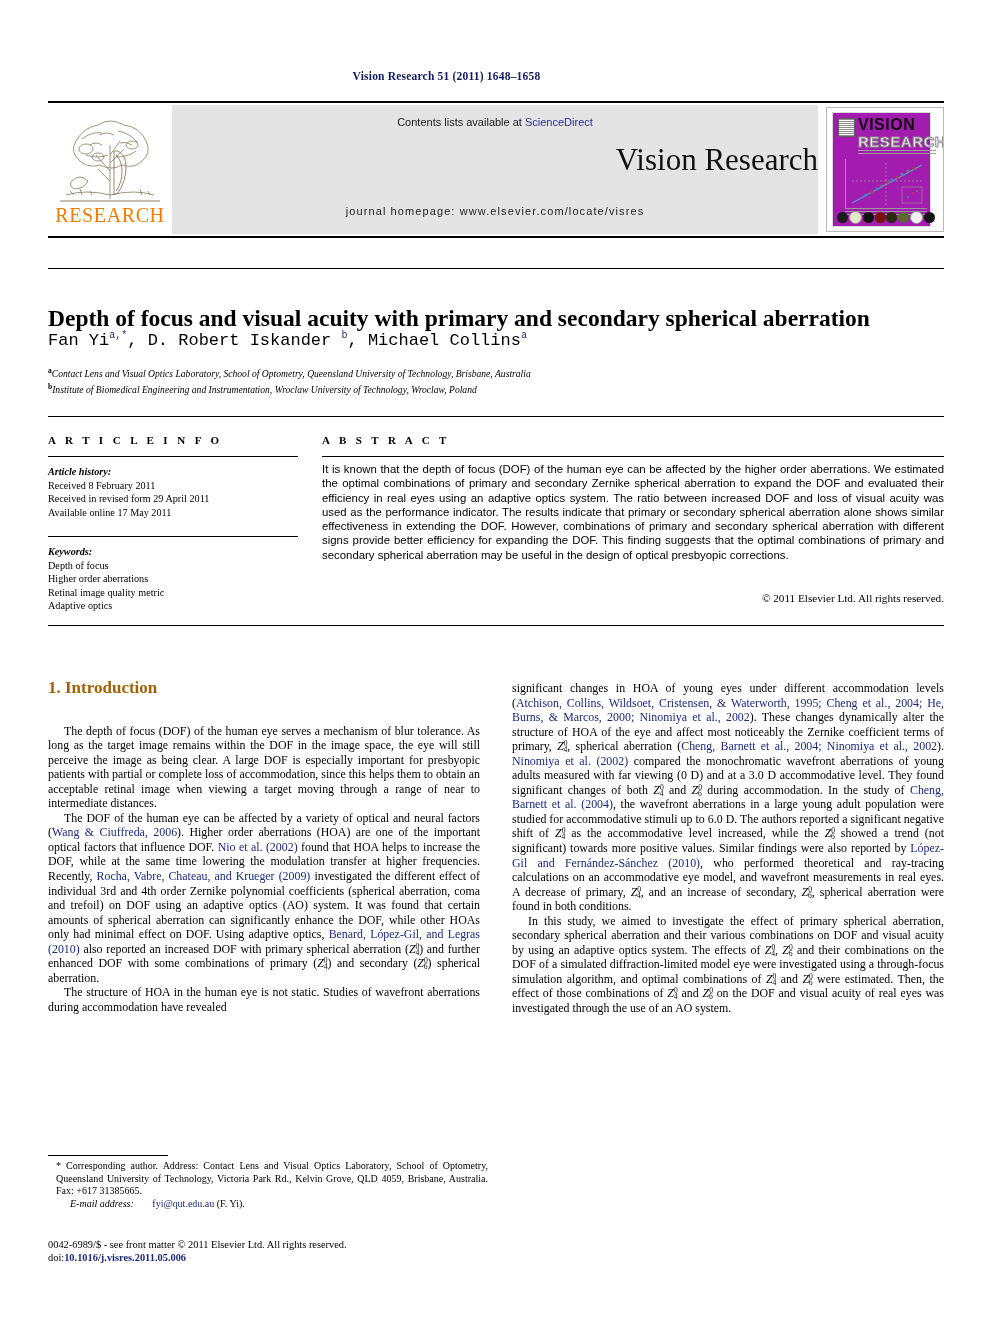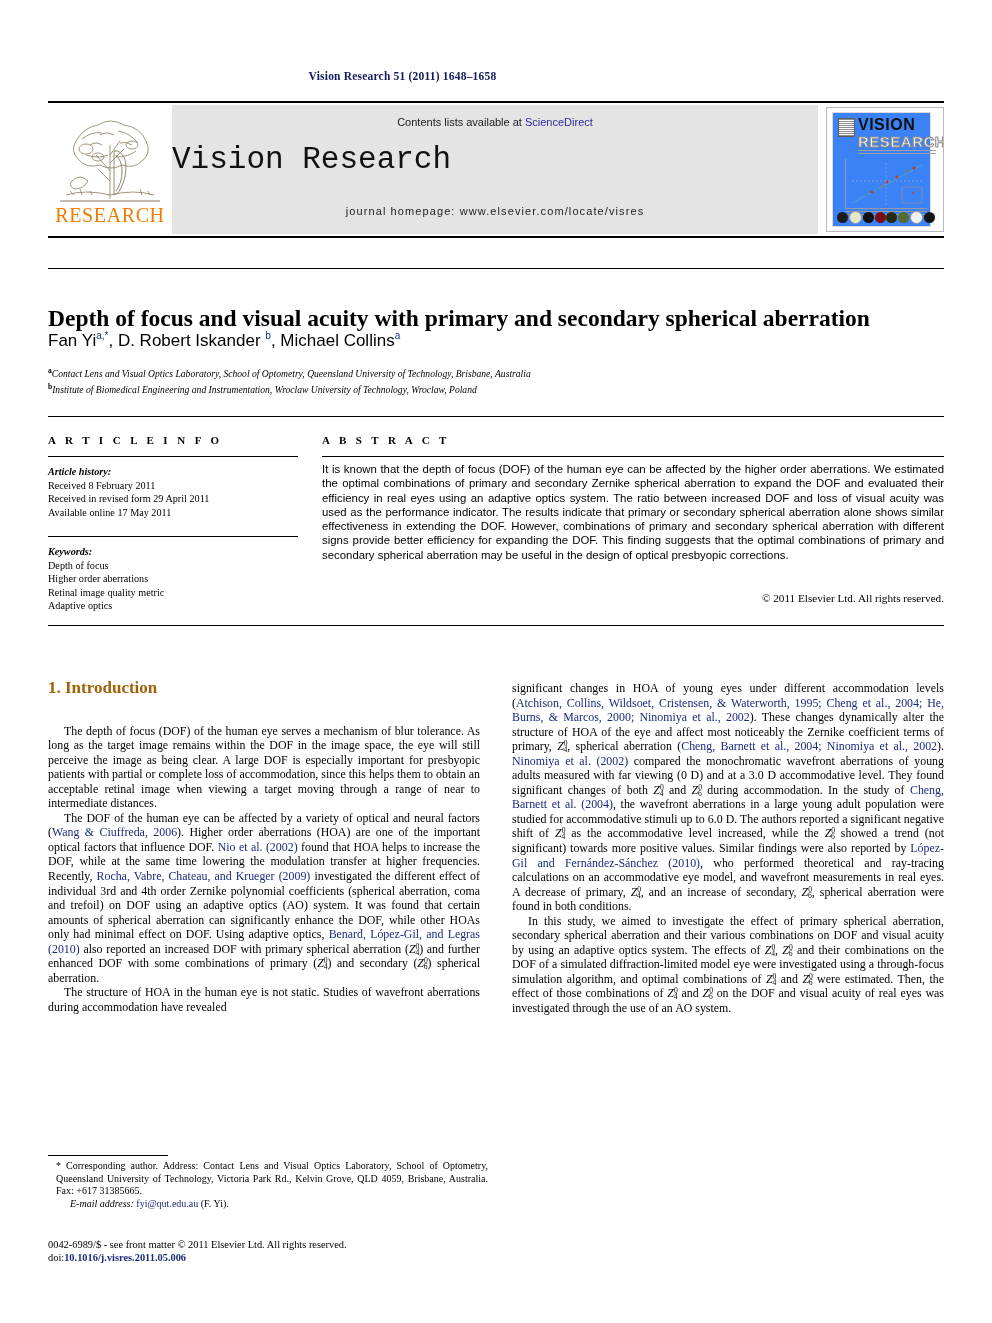--- a/index.html
+++ b/index.html
@@ -26,20 +26,21 @@
   .running-head {
     position: absolute;
     left: 0; top: 70px;
     width: 805px;
     text-align: center;
     font-family: "Liberation Serif", serif;
     font-weight: bold;
     font-size: 11.5px;
     color: #111a5c;
     letter-spacing: .2px;
+    padding-left: 44px;
   }
 
   
   .masthead {
     position: absolute;
     left: 48px; top: 101px;
     width: 896px;
     height: 137px;
   }
   .masthead .rule-top {
@@ -86,22 +87,22 @@
     font-size: 11px;
     color: #1a1a1a;
   }
   .contents-line .sd {
     color: #2a2a9c;
   }
   .journal-title {
     position: absolute;
     left: 0; top: 37px;
     width: 646px;
-    text-align: left;
-    font-family: Liberation Mono, monospace;
+    text-align: right;
+    font-family: Liberation Serif, serif;
     font-size: 31px;
     color: #111;
   }
   .homepage-line {
     position: absolute;
     left: 0; top: 100px;
     width: 646px;
     text-align: center;
     font-family: "Liberation Sans", sans-serif;
     font-size: 11px;
@@ -115,21 +116,21 @@
     width: 118px; height: 125px;
     background: #fff;
     border: 1px solid #b9b9b9;
     box-sizing: border-box;
     overflow: hidden;
   }
   .cover-inner {
     position: absolute;
     left: 5px; top: 4px;
     width: 99px; height: 115px;
-    background: #3b82f6;
+    background: #a21caf;
     border: 1px solid #dcdcdc;
     box-sizing: border-box;
   }
   .cover-emblem {
     position: absolute;
     left: 5px; top: 5px;
     width: 15px; height: 17px;
     border: 1px solid #5d5d5d;
     background: repeating-linear-gradient(
       180deg, #8d8d8d 0 1px, #ffffff 1px 2px);
@@ -205,21 +206,21 @@
     width: 900px;
     font-family: "Liberation Serif", serif;
     font-size: 23.5px;
     line-height: 28px;
     color: #000;
   }
   .authors {
     position: absolute;
     left: 48px; top: 330px;
     width: 900px;
-    font-family: Liberation Sans, sans-serif;
+    font-family: Liberation Mono, monospace;
     font-size: 17px;
     color: #000;
   }
   .authors sup {
     color: #1b2a7a;
     font-size: 10px;
     vertical-align: super;
   }
   .affiliations {
     position: absolute;
@@ -341,21 +342,21 @@
     position: absolute;
     left: 56px; top: 1160px;
     width: 432px;
     font-family: "Liberation Serif", serif;
     font-size: 10px;
     line-height: 12.6px;
     text-align: justify;
     color: #000;
   }
   .footnote .email-lbl { font-style: italic; }
-  .footnote a, .link { color: #1b2a7a; text-decoration: none; }
+  .footnote a, .link { color: #1b2a7a; text-decoration: none; margin-left: 16px; }
 
   .imprint {
     position: absolute;
     left: 48px; top: 1238px;
     width: 460px;
     font-family: "Liberation Serif", serif;
     font-size: 10.4px;
     line-height: 13px;
     color: #000;
   }

